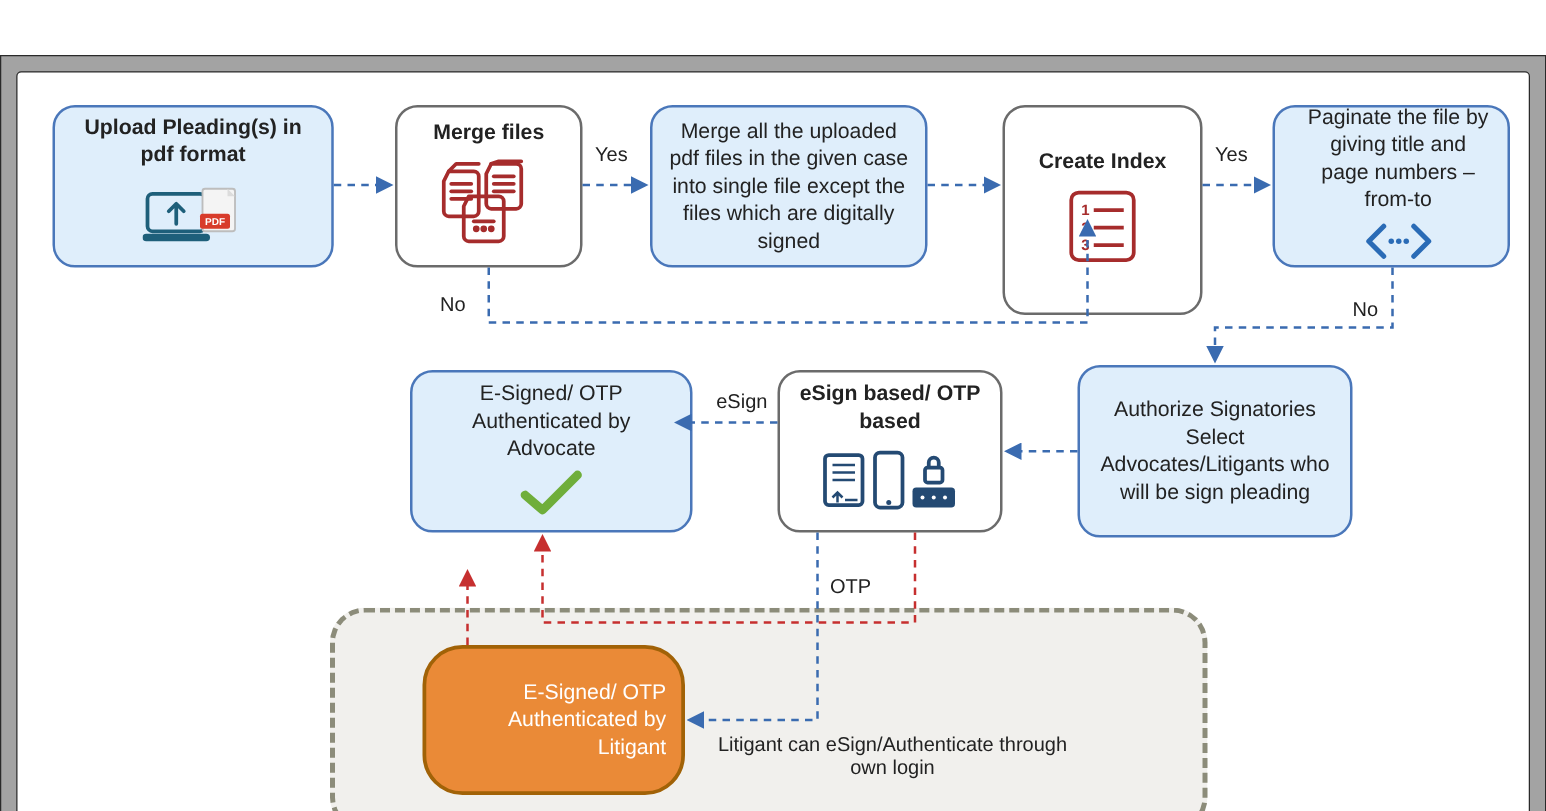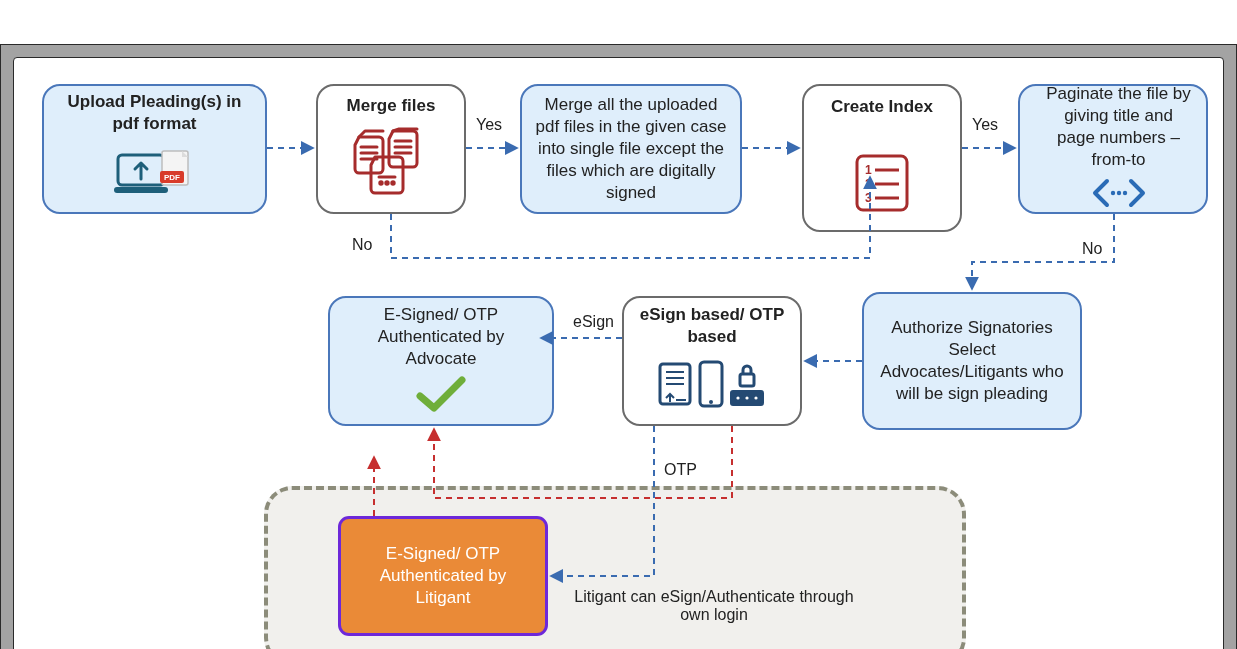--- a/index.html
+++ b/index.html
@@ -30,21 +30,21 @@
     flex-direction:column;
     align-items:center;
     justify-content:center;
     text-align:center;
     font-size:17px;
     line-height:1.3;
     color:#222;
   }
   .box.blue  { background:#dfeefb; border:2px solid #4a77ba; }
   .box.white { background:#fff;    border:2px solid #6b6b6b; }
-  .box.orange{ background:#ea8a37; border:3px solid #6d28d9; color:#fff; border-radius:11px; }
+  .box.orange{ background:#ea8a37; border:3px solid #a16207; color:#fff; border-radius:32px;text-align:right; }
   .hdr { font-weight:700; margin-bottom:6px; }
 
   .label {
     position:absolute;
     font-size:16px;
     color:#222;
   }
 
   .zone {
     position:absolute;
@@ -103,21 +103,21 @@
               <circle cx="40" cy="56" r="1.2" fill="#a62c2c"></circle>
         </g>
       </svg>
     </span>
   </div>
 
   <div class="box blue" style="left:506px; top:26px; width:222px; height:130px;">
     <span>Merge all the uploaded pdf files in the given case into single file except the files which are digitally signed</span>
   </div>
 
-  <div class="box white" style="left:788px; top:26px; width:160px; height:148px;justify-content:space-between;">
+  <div class="box white" style="left:788px; top:26px; width:160px; height:168px;">
     <span class="hdr">Create Index</span>
     <span style="margin-top:4px">
       <svg width="62" height="62" viewBox="0 0 62 62">
         <rect x="6" y="4" width="50" height="54" rx="6" fill="none" stroke="#a62c2c" stroke-width="3"></rect>
         <text x="14" y="22" font-size="12" font-weight="700" fill="#a62c2c">1</text>
         <text x="14" y="36" font-size="12" font-weight="700" fill="#a62c2c">2</text>
         <text x="14" y="50" font-size="12" font-weight="700" fill="#a62c2c">3</text>
         <line x1="24" y1="18" x2="48" y2="18" stroke="#a62c2c" stroke-width="3"></line>
         <line x1="24" y1="32" x2="48" y2="32" stroke="#a62c2c" stroke-width="3"></line>
         <line x1="24" y1="46" x2="48" y2="46" stroke="#a62c2c" stroke-width="3"></line>

